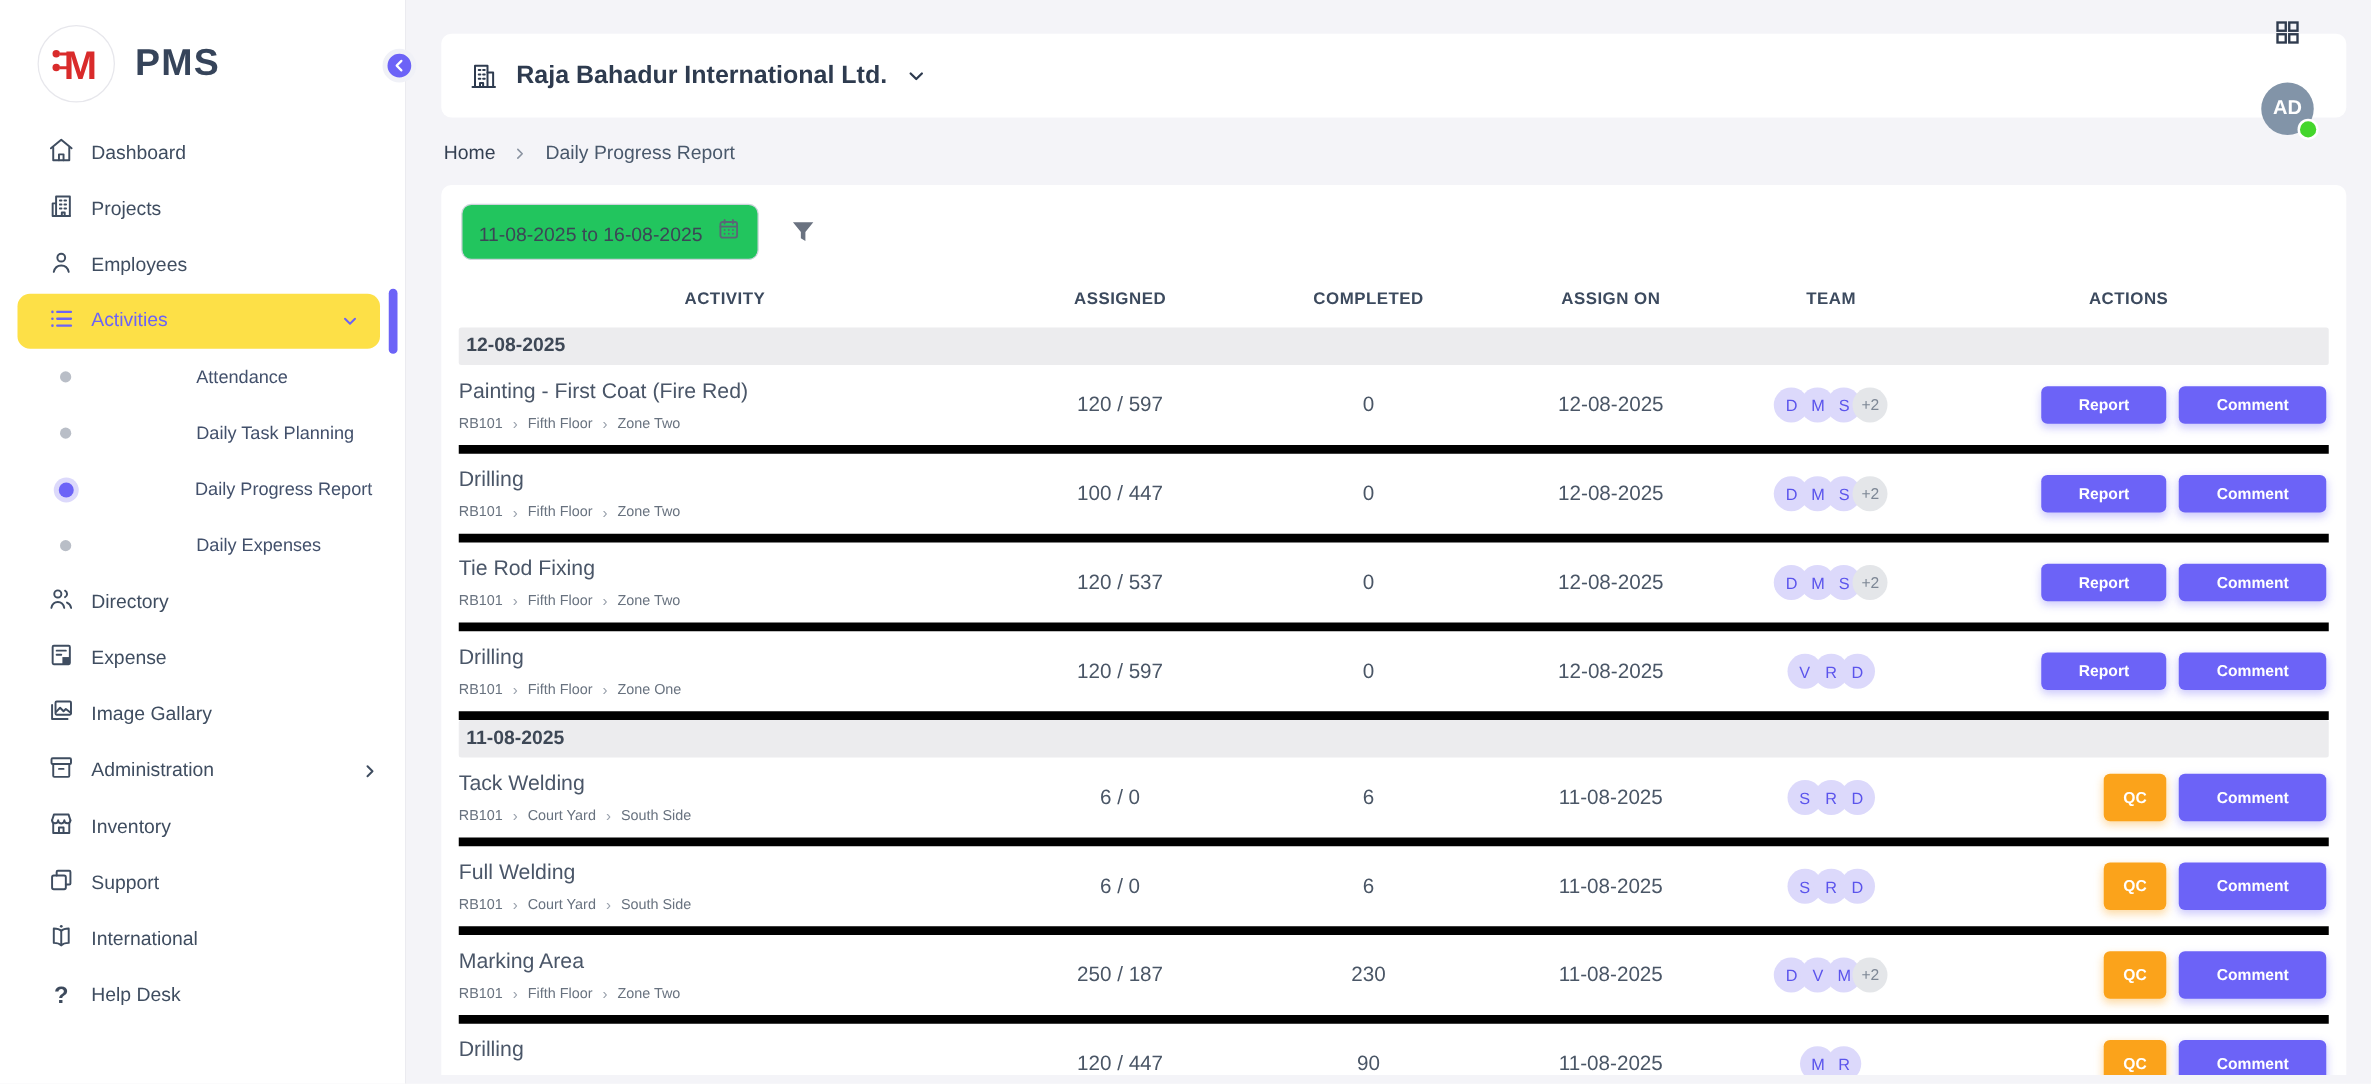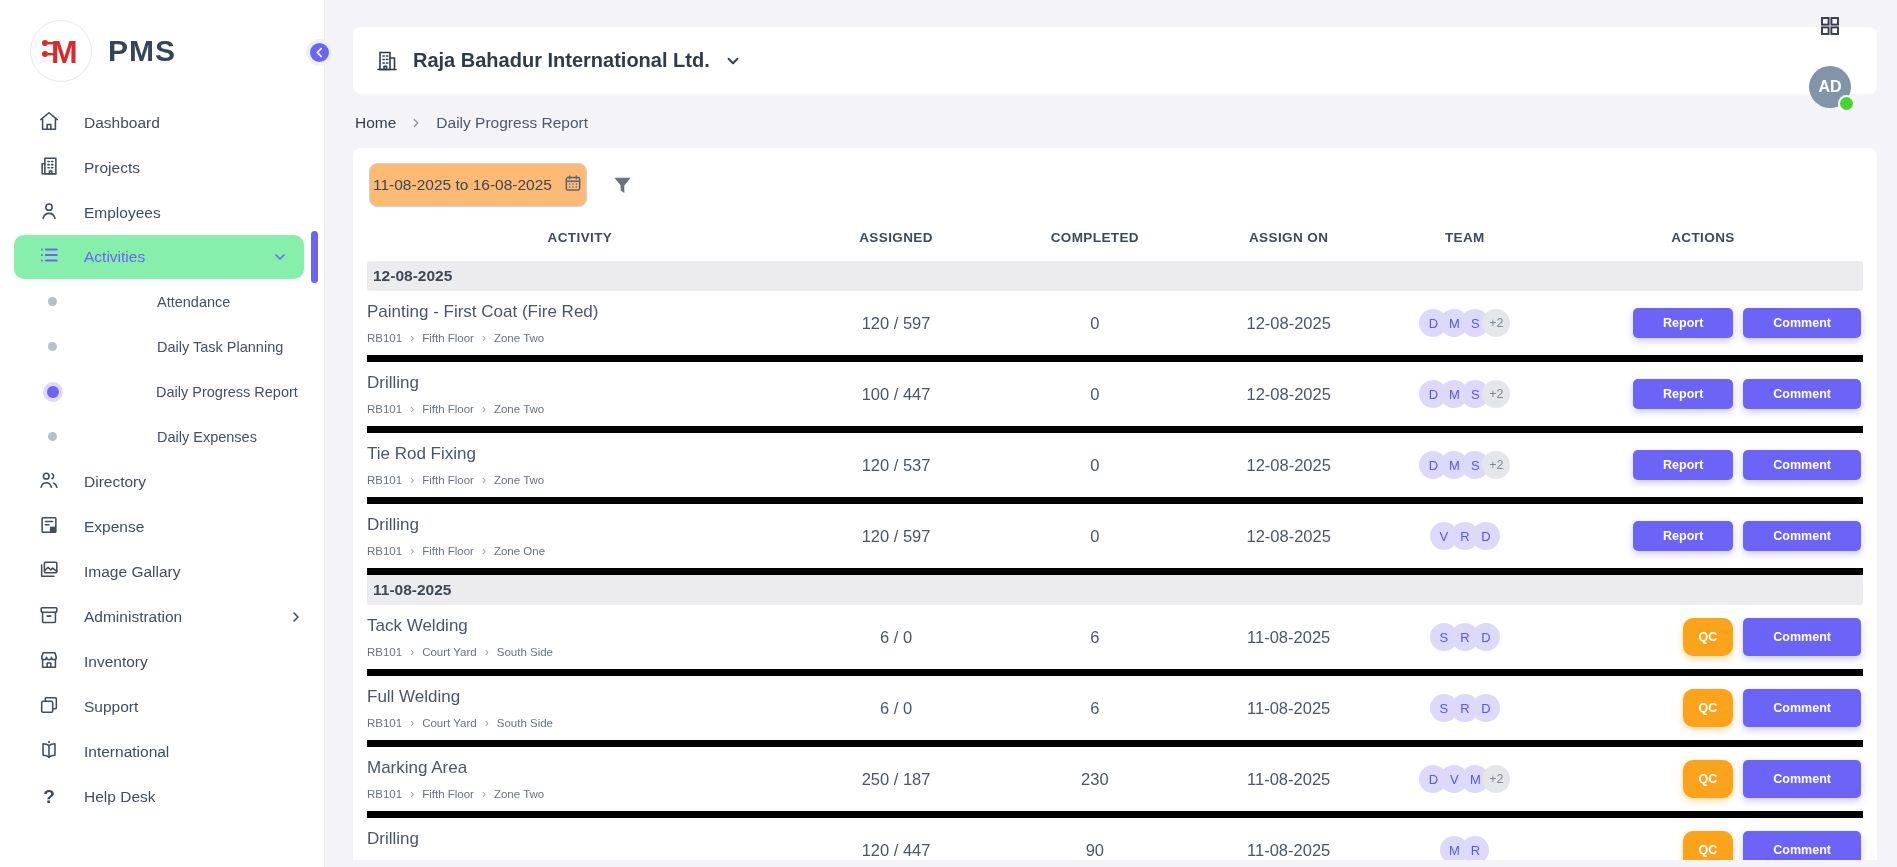--- a/index.html
+++ b/index.html
@@ -20,29 +20,29 @@
   .logo-row { display:flex; align-items:center; gap:16px; padding:20px 0 12px 30px; }
   .logo-circle {
     width:62px; height:62px; border-radius:50%;
     border:1px solid #e7e7ec; display:flex; align-items:center; justify-content:center;
     background:#fff;
   }
   .app-name { font-size:30px; font-weight:bold; color:#36445a; letter-spacing:1px; }
 
   nav { padding-top:6px; }
   .nav-item {
-    display:flex; align-items:center; gap:24px;
+    display:flex; align-items:center; gap:13px;
     height:45px; padding:0 20px 0 38px;
     font-size:15.5px; color:#3f4d60; cursor:pointer; position:relative;
   }
   .nav-item svg { width:22px; height:22px; flex:none; }
   .nav-item .chev { margin-left:auto; display:flex; }
   .nav-item .chev svg { width:16px; height:16px; }
   .nav-item.active {
-    background:#86efac; border-radius:10px;
+    background:#fde047; border-radius:10px;
     margin:0 20px 0 14px; padding:0 16px 0 24px;
     color:var(--accent); height:44px;
   }
   .nav-item.active::after {
     content:""; position:absolute; right:-14px; top:-4px;
     width:7px; height:52px; background:var(--accent); border-radius:6px;
   }
   .nav-sub { display:flex; align-items:center; height:45px; padding-left:48px; cursor:pointer;gap:44px; }
   .sub-dot { width:9px; height:9px; border-radius:50%; background:#b9bec7; margin-right:56px; flex:none; }
   .nav-sub.active .sub-dot {
@@ -85,23 +85,23 @@
   .breadcrumb { display:flex; align-items:center; gap:13px; padding:20px 2px 16px; font-size:15.5px; }
   .crumb { color:#333f51; cursor:pointer; }
   .crumb:last-child { color:#49586b; }
   .crumb-sep { color:#8a93a1; display:flex; }
   .crumb-sep svg { width:14px; height:14px; }
 
   .content-card { background:#fff; border-radius:8px 8px 0 0; padding:13px 14px 0; height:712px; overflow:hidden; }
 
   .filter-row { display:flex; align-items:center; gap:24px; padding:2px 2px 13px; }
   .date-input {
-    display:flex; align-items:center; gap:11px;
+    display:flex; align-items:flex-end; gap:11px;
     border:1px solid #cfd4dc; border-radius:8px;
-    padding:9px 3px; font-size:15.5px; color:#3c4656; cursor:pointer; background:#fdba74;
+    padding:9px 13px; font-size:15.5px; color:#3c4656; cursor:pointer; background:#22c55e;
     font-family:inherit;
   }
   .date-input svg { width:20px; height:20px; }
   .funnel { cursor:pointer; display:flex; }
 
   .tgrid { display:grid; grid-template-columns:423fr 205fr 190fr 195fr 155fr 318fr; }
   .table-head { padding:10px 0 16px; }
   .th { text-align:center; font-size:13.5px; font-weight:bold; color:#3c4a5e; letter-spacing:0.4px; }
 
   .group-bar {
@@ -122,21 +122,21 @@
     margin-left:-7px; cursor:default;
   }
   .chip:first-child { margin-left:0; }
   .chip.more { background:#e4e6e9; color:#7d8795; font-size:12.5px; }
   .cell-actions { display:flex; justify-content:flex-end; gap:10px; padding-right:2px; }
   .btn {
     border:none; border-radius:5px; color:#fff; font-weight:bold; font-size:12.5px;
     padding:8px 30px; cursor:pointer; font-family:inherit;
   }
   .btn-purple { background:var(--accent); box-shadow:0 3px 7px rgba(108,99,247,.35); }
-  .btn-qc { background:var(--qc); box-shadow:0 3px 7px rgba(251,163,27,.4); padding:12px 16px;border-radius:10px; }
+  .btn-qc { background:var(--qc); box-shadow:0 3px 7px rgba(251,163,27,.4); padding:12px 16px; }
 </style>
 </head>
 <body>
 
 <div class="app">
 
   <aside class="sidebar">
     <div class="logo-row">
       <div class="logo-circle">
         <svg width="42" height="38" viewBox="0 0 42 38">

